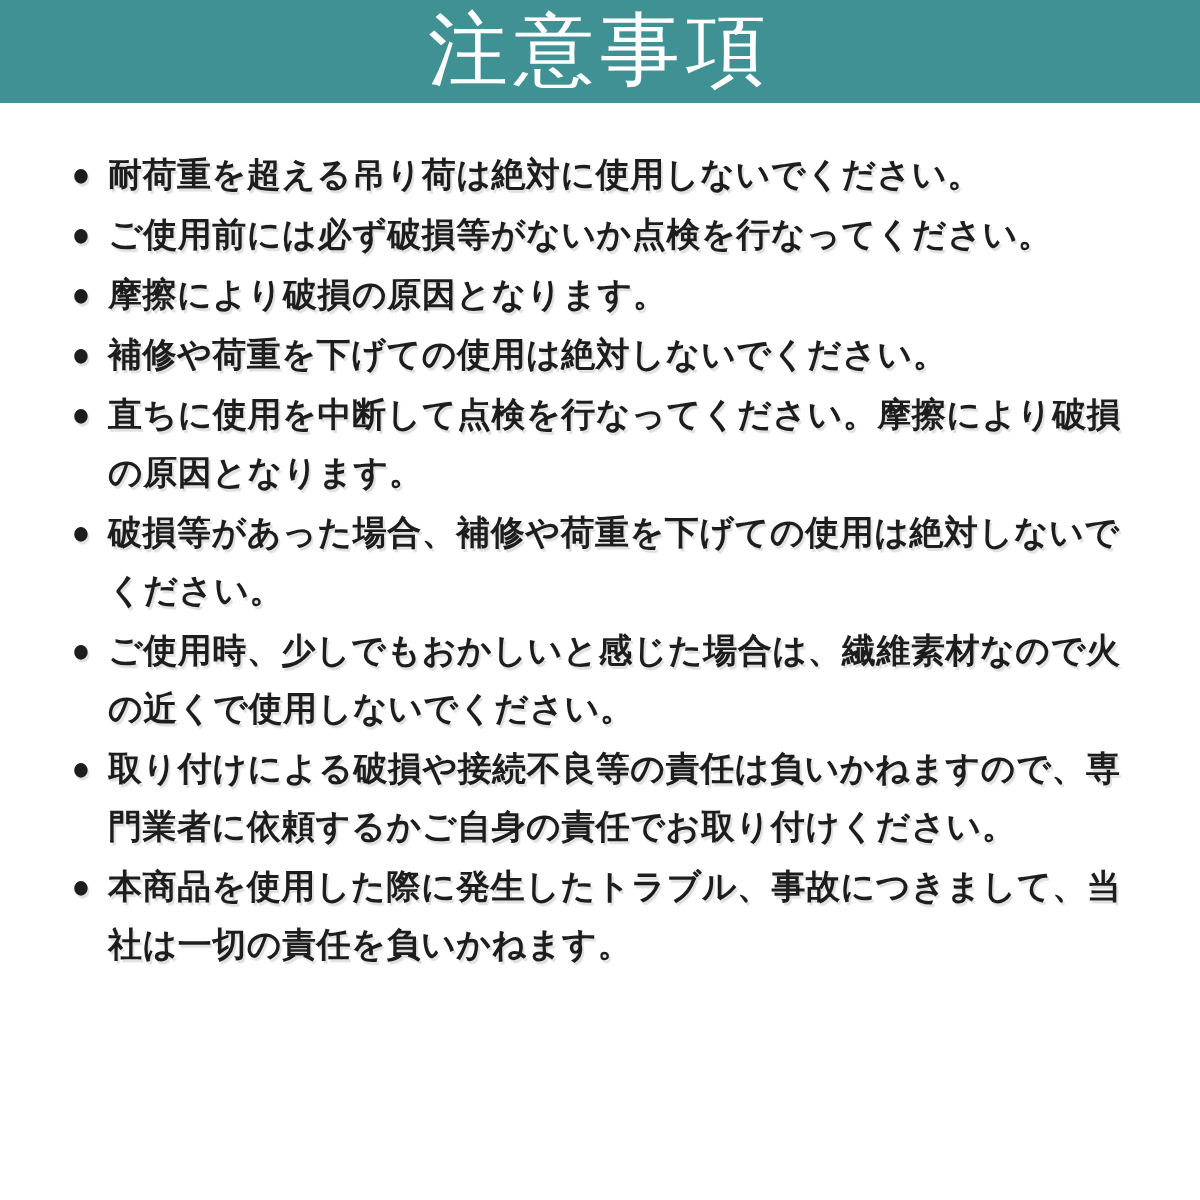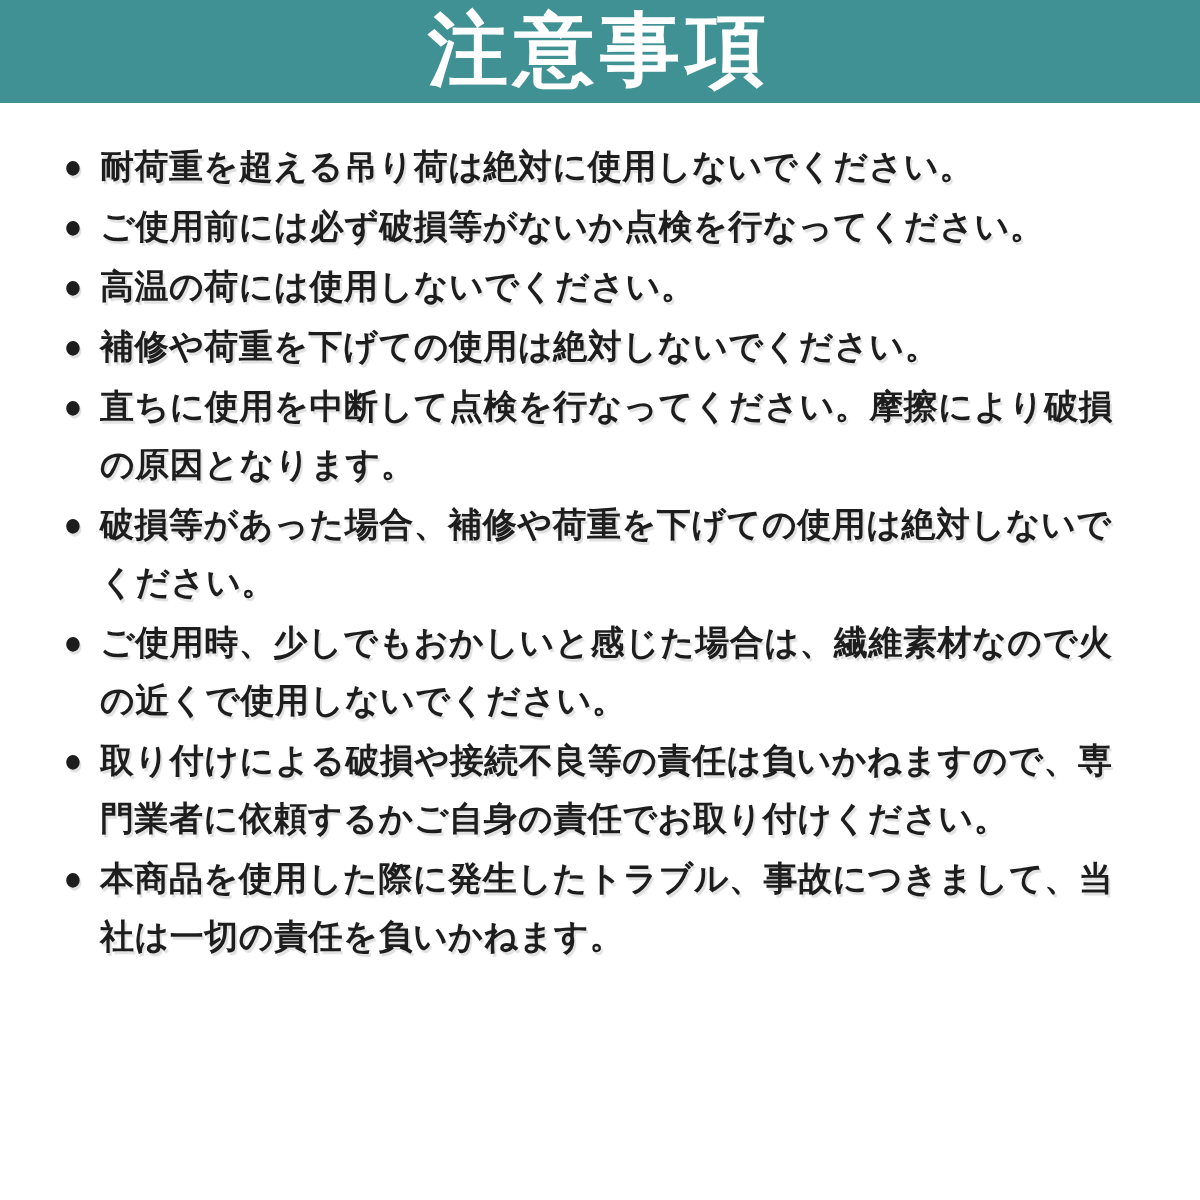--- a/index.html
+++ b/index.html
@@ -19,27 +19,27 @@
     width: 100%;
     height: 103px;
     background: #3F9194;
     display: flex;
     align-items: center;
     justify-content: center;
   }
   .header-title {
     color: #ffffff;
     font-size: 80px;
-    font-weight: 700;
+    font-weight: 400;
     letter-spacing: 6px;
     line-height: 1;
     transform: translateY(-2px);
   }
   .notice-list {
-    margin: 4px;
+    margin: 12px;
     padding: 30px 50px 0 58px;
     list-style: none;
   }
   .notice-item {
     font-size: 34px;
     font-weight: 800;
     color: #1d1d1d;
     line-height: 58px;
     padding-left: 38px;
     text-indent: -38px;
@@ -64,21 +64,21 @@
   </div>
 
   <ul class="notice-list">
     <li class="notice-item">
       <span class="bullet">●</span><span>耐荷重を超える吊り荷は絶対に使用しないでください。</span>
     </li>
     <li class="notice-item">
       <span class="bullet">●</span><span>ご使用前には必ず破損等がないか点検を行なってください。</span>
     </li>
     <li class="notice-item">
-      <span class="bullet">●</span><span>高温の荷には使用しないでください。</span>
+      <span class="bullet">●</span><span>摩擦により破損の原因となります。</span>
     </li>
     <li class="notice-item">
       <span class="bullet">●</span><span>補修や荷重を下げての使用は絶対しないでください。</span>
     </li>
     <li class="notice-item">
       <span class="bullet">●</span><span>直ちに使用を中断して点検を行なってください。摩擦により破損の原因となります。</span>
     </li>
     <li class="notice-item">
       <span class="bullet">●</span><span>破損等があった場合、補修や荷重を下げての使用は絶対しないでください。</span>
     </li>

